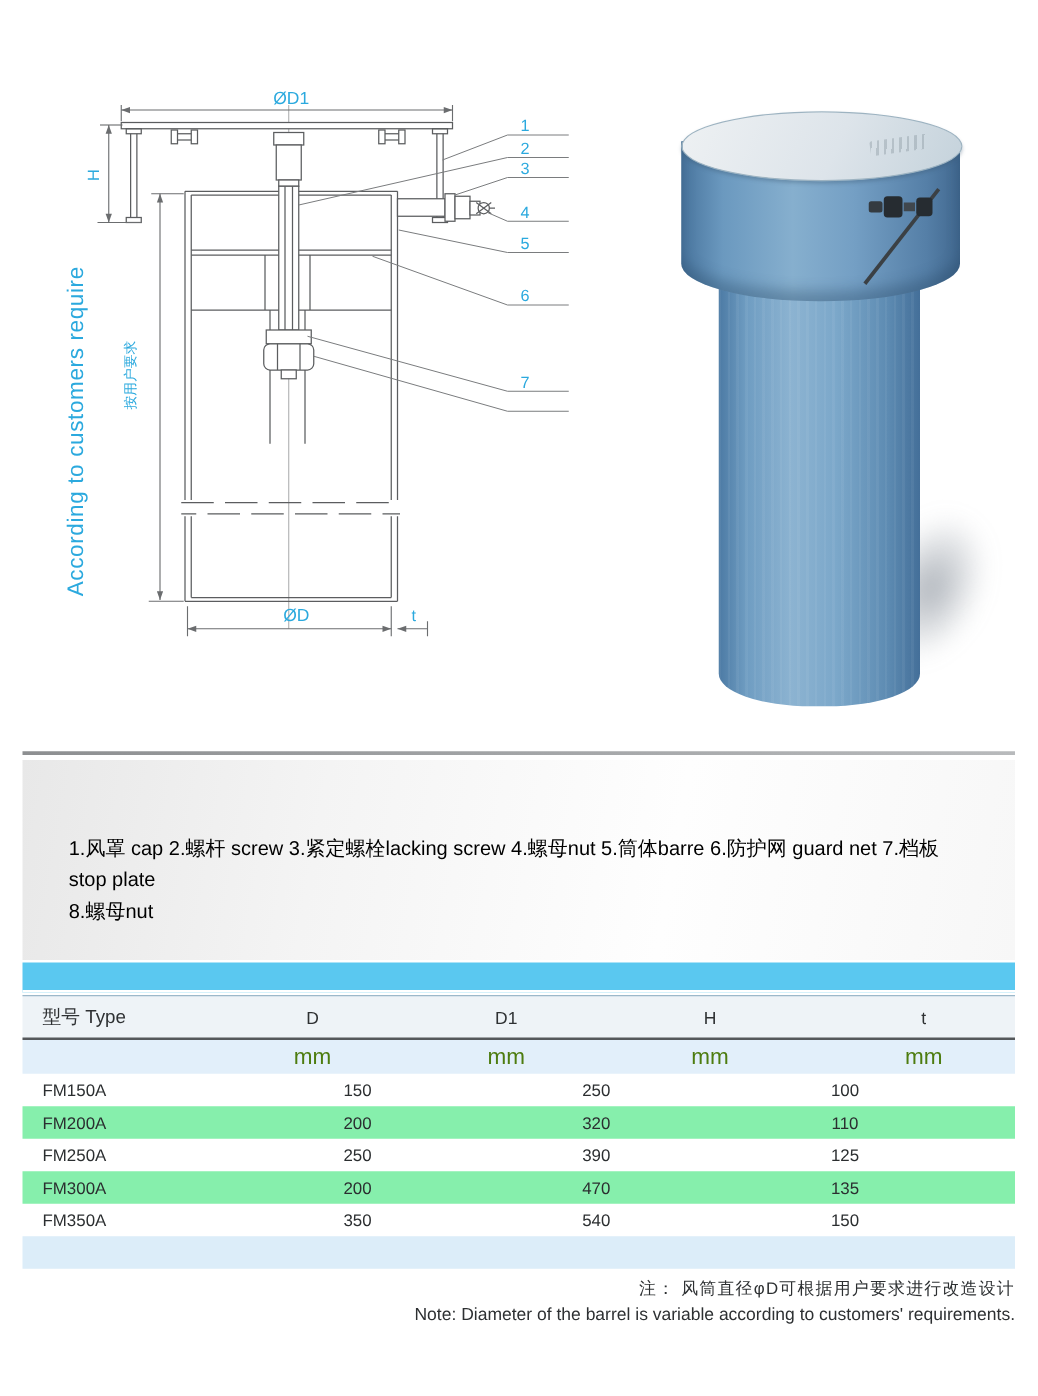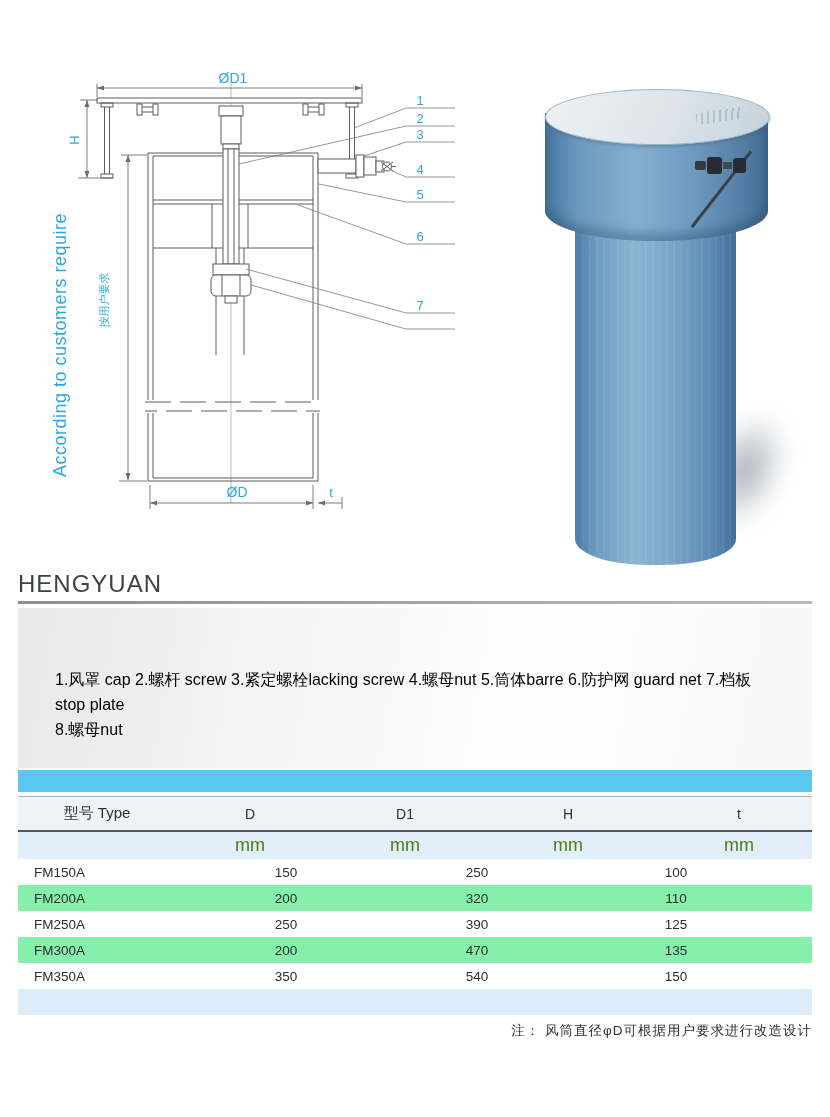--- a/index.html
+++ b/index.html
@@ -51,21 +51,21 @@
 
   
   .cyan-band{position:absolute;left:18px;top:770px;width:794px;height:22px;background:#5ac8f0;
     border-bottom:2px solid #ffffff;}
   .tbl{position:absolute;left:18px;top:796px;width:794px;}
   .row{display:grid;grid-template-columns:142px 180px 130px 196px 146px;align-items:center;}
   .row>div{text-align:center;}
   .row>div:first-child{text-align:left;padding-left:16px;}
   .hdr{height:33px;background:#eef3f7;border-top:1px solid #9cb8ca;border-bottom:2px solid #55585b;
     font-size:14px;color:#2e3133;}
-  .hdr>div:first-child{font-size:15px;text-align:center;}
+  .hdr>div:first-child{font-size:15px;}
   .units{height:27px;background:#e2effa;font-size:18px;color:#4d7c0f;}
   .drow{height:26px;font-size:13.5px;color:#2b2e30;gap:36px;}
   .drow.alt{background:#86efac;}
   .drow.empty{background:#dcedf9;height:26px;}
 
   
   .note{position:absolute;right:18px;top:1022px;text-align:right;color:#2d3032;}
   .note .cn{font-size:13.5px;letter-spacing:1px;}
   .note .en{font-size:14px;margin-top:3px;}
 
@@ -239,21 +239,20 @@
     </div>
     <div class="wire"></div>
     <div class="bolt">
       <i class="b1"></i>
         <i class="b2"></i>
         <i class="b3"></i>
         <i class="b4"></i>
     </div>
   </div>
 
-  <div class="brand">HENGYUAN</div>
   <div class="brand-rule"></div>
 
   <div class="panel"></div>
   <div class="legend">
     <div>1.风罩 cap 2.螺杆 screw 3.紧定螺栓lacking screw 4.螺母nut 5.筒体barre 6.防护网 guard net 7.档板stop plate</div>
     <div>8.螺母nut</div>
   </div>
 
   <div class="cyan-band"></div>
   <div class="tbl">
@@ -310,15 +309,16 @@
       <div></div>
         <div></div>
         <div></div>
         <div></div>
         <div></div>
     </div>
   </div>
 
   <div class="note">
     <div class="cn">注： 风筒直径φD可根据用户要求进行改造设计</div>
+    <div class="en">Note: Diameter of the barrel is variable according to customers' requirements.</div>
   </div>
 
 </div>
 
 </body></html>

